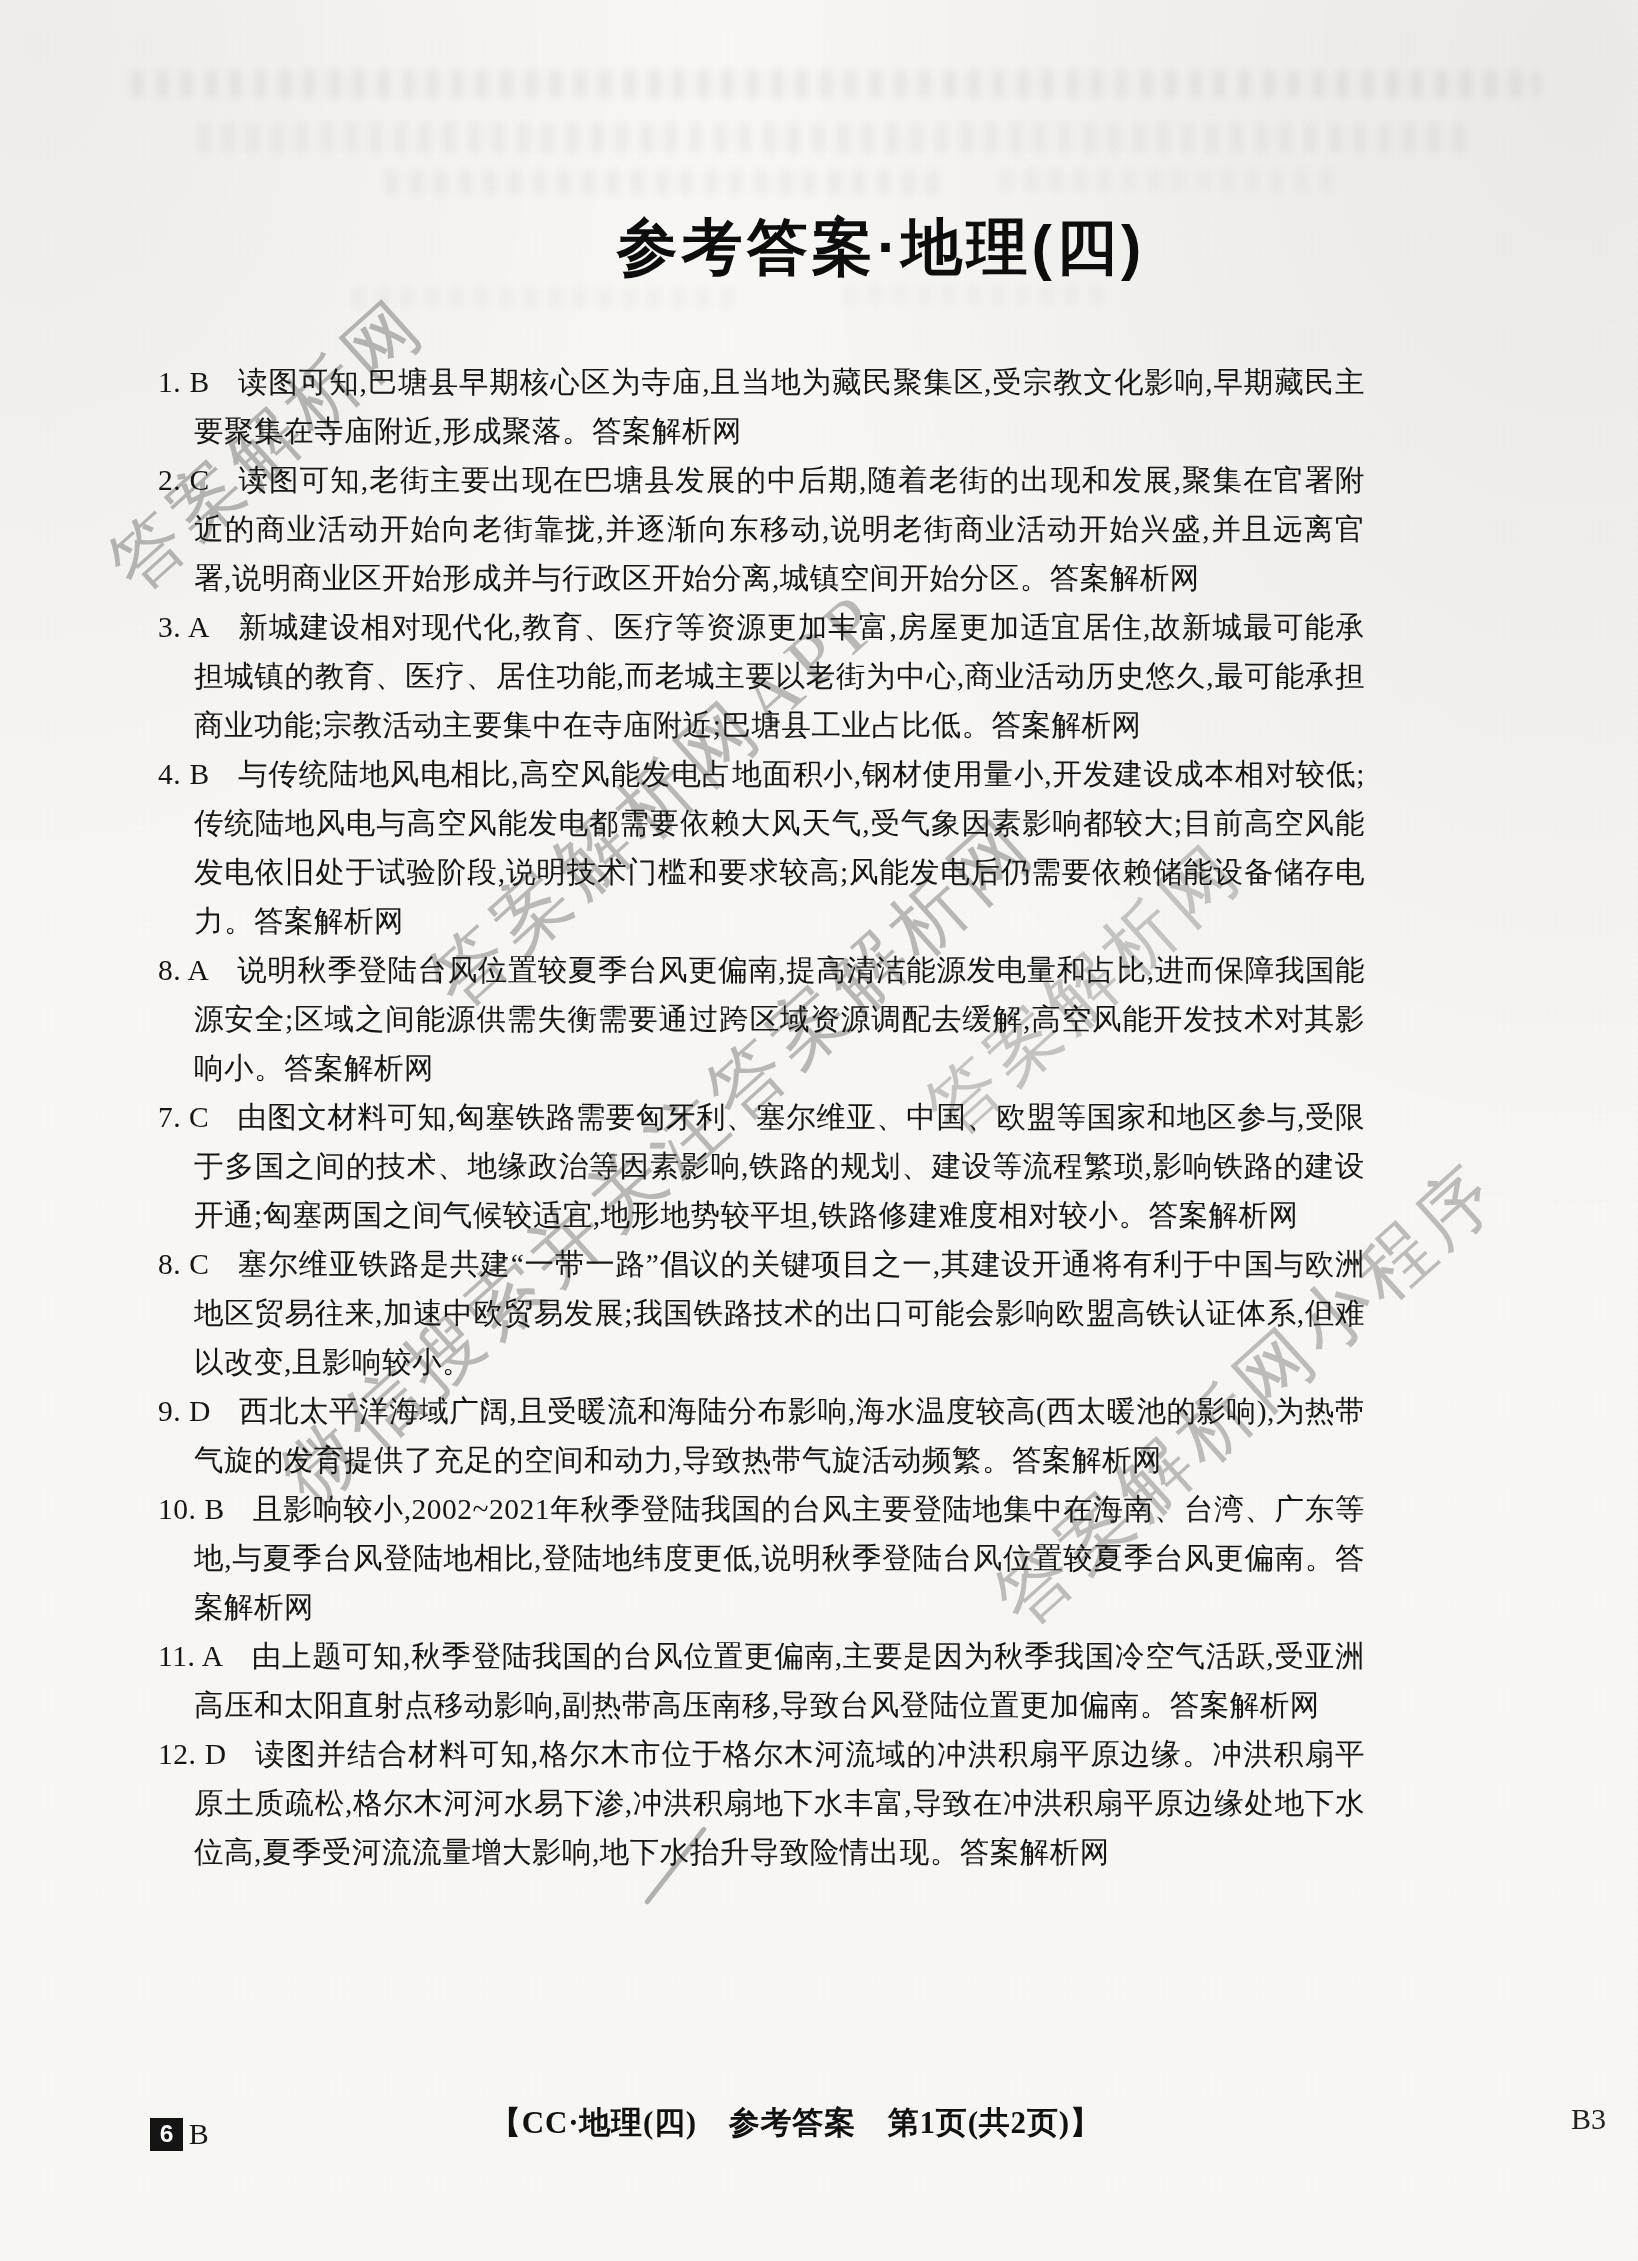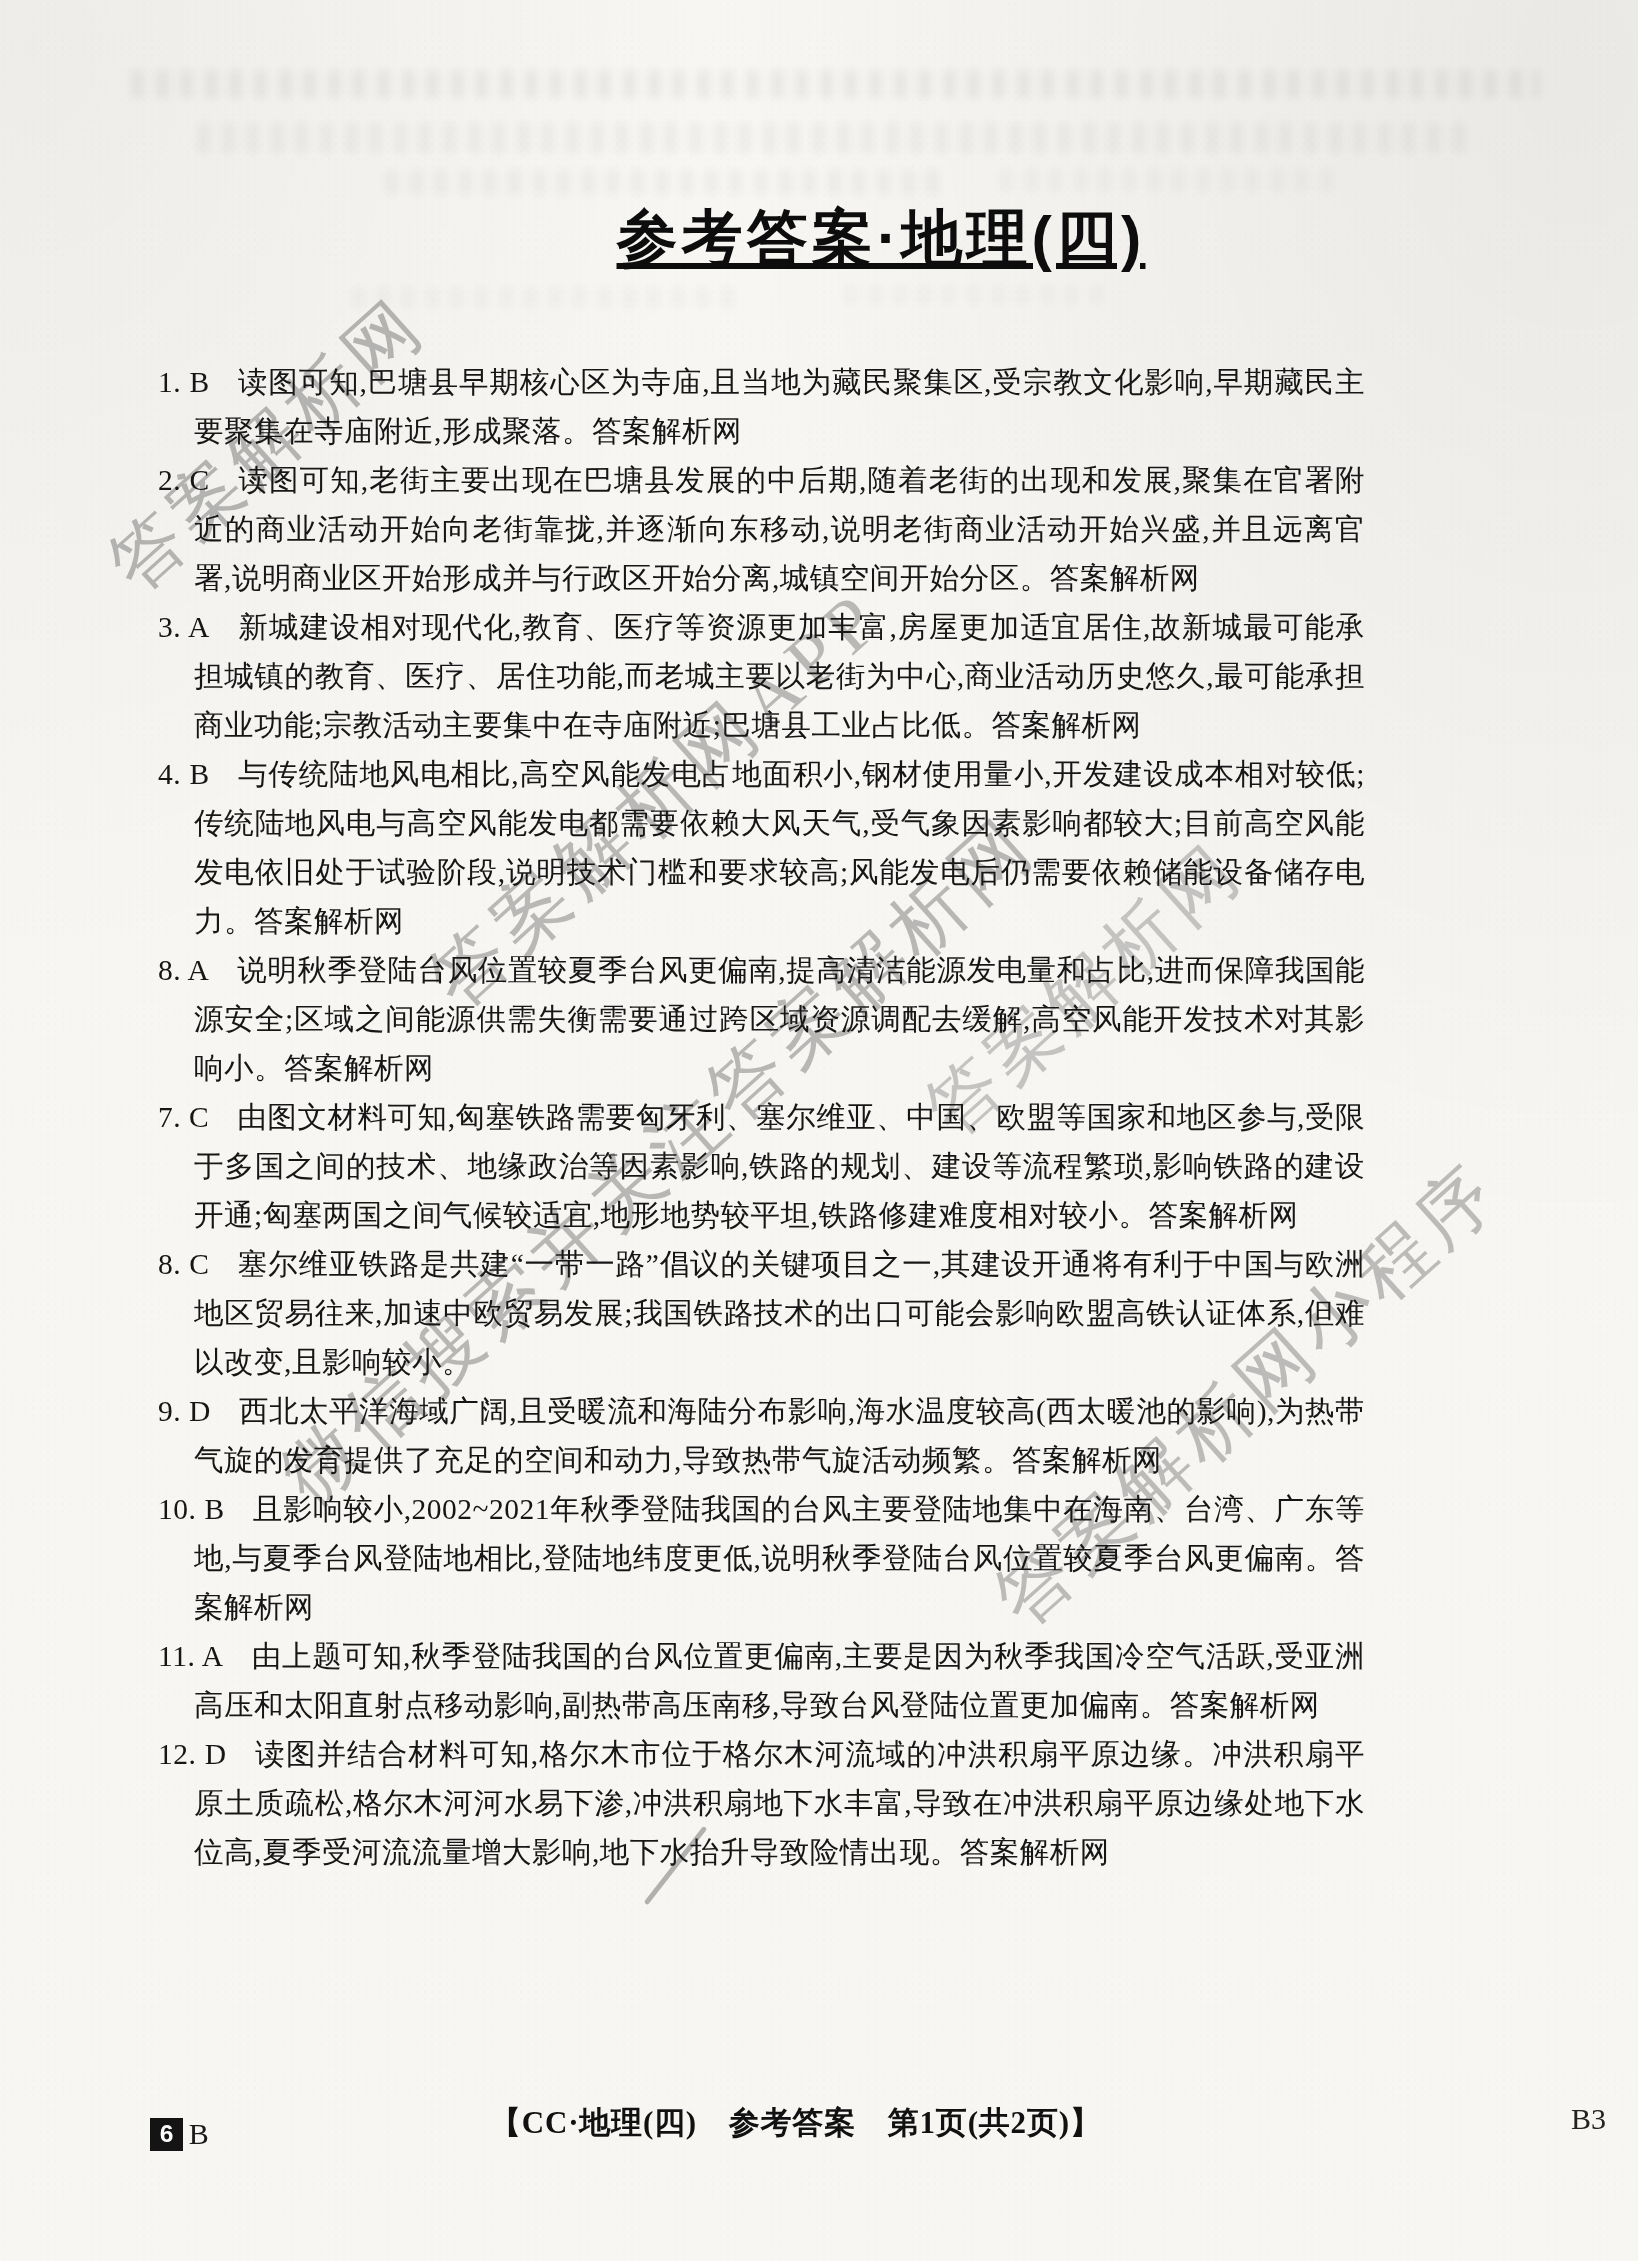--- a/index.html
+++ b/index.html
@@ -44,24 +44,24 @@
   .w4{left:295px;top:1438px;font-size:75px;letter-spacing:6.6px;color:rgba(116,116,116,.48);}
   .w5{left:1008px;top:1561px;font-size:74px;letter-spacing:6.6px;color:rgba(118,118,118,.46);}
 
   .artifact-slash{
     position:absolute;left:673px;top:1817px;width:4.9px;height:97px;
     background:rgba(120,120,120,.55);border-radius:2.5px;
     transform:rotate(38deg);
   }
 
   .title{
-    position:absolute;left:0;right:0;top:190px;margin:8px;
+    position:absolute;left:0;right:0;top:190px;margin:17px;
     text-align:center;text-indent:123px;
     font-family:"Liberation Sans","DejaVu Sans",sans-serif;
-    font-weight:900;font-size:61px;letter-spacing:4.1px;color:#0d0d0d;text-decoration:underline;
+    font-weight:900;font-size:61px;letter-spacing:4.1px;color:#0d0d0d;
   }
 
   .answers{
     position:absolute;left:0;top:358px;width:1449px;
     padding:0 84px 0 194px;box-sizing:border-box;
   }
   .answer{
     font-size:29.5px;line-height:49px;letter-spacing:0.5px;
     text-align:justify;text-indent:-36px;color:#161616;
   }

